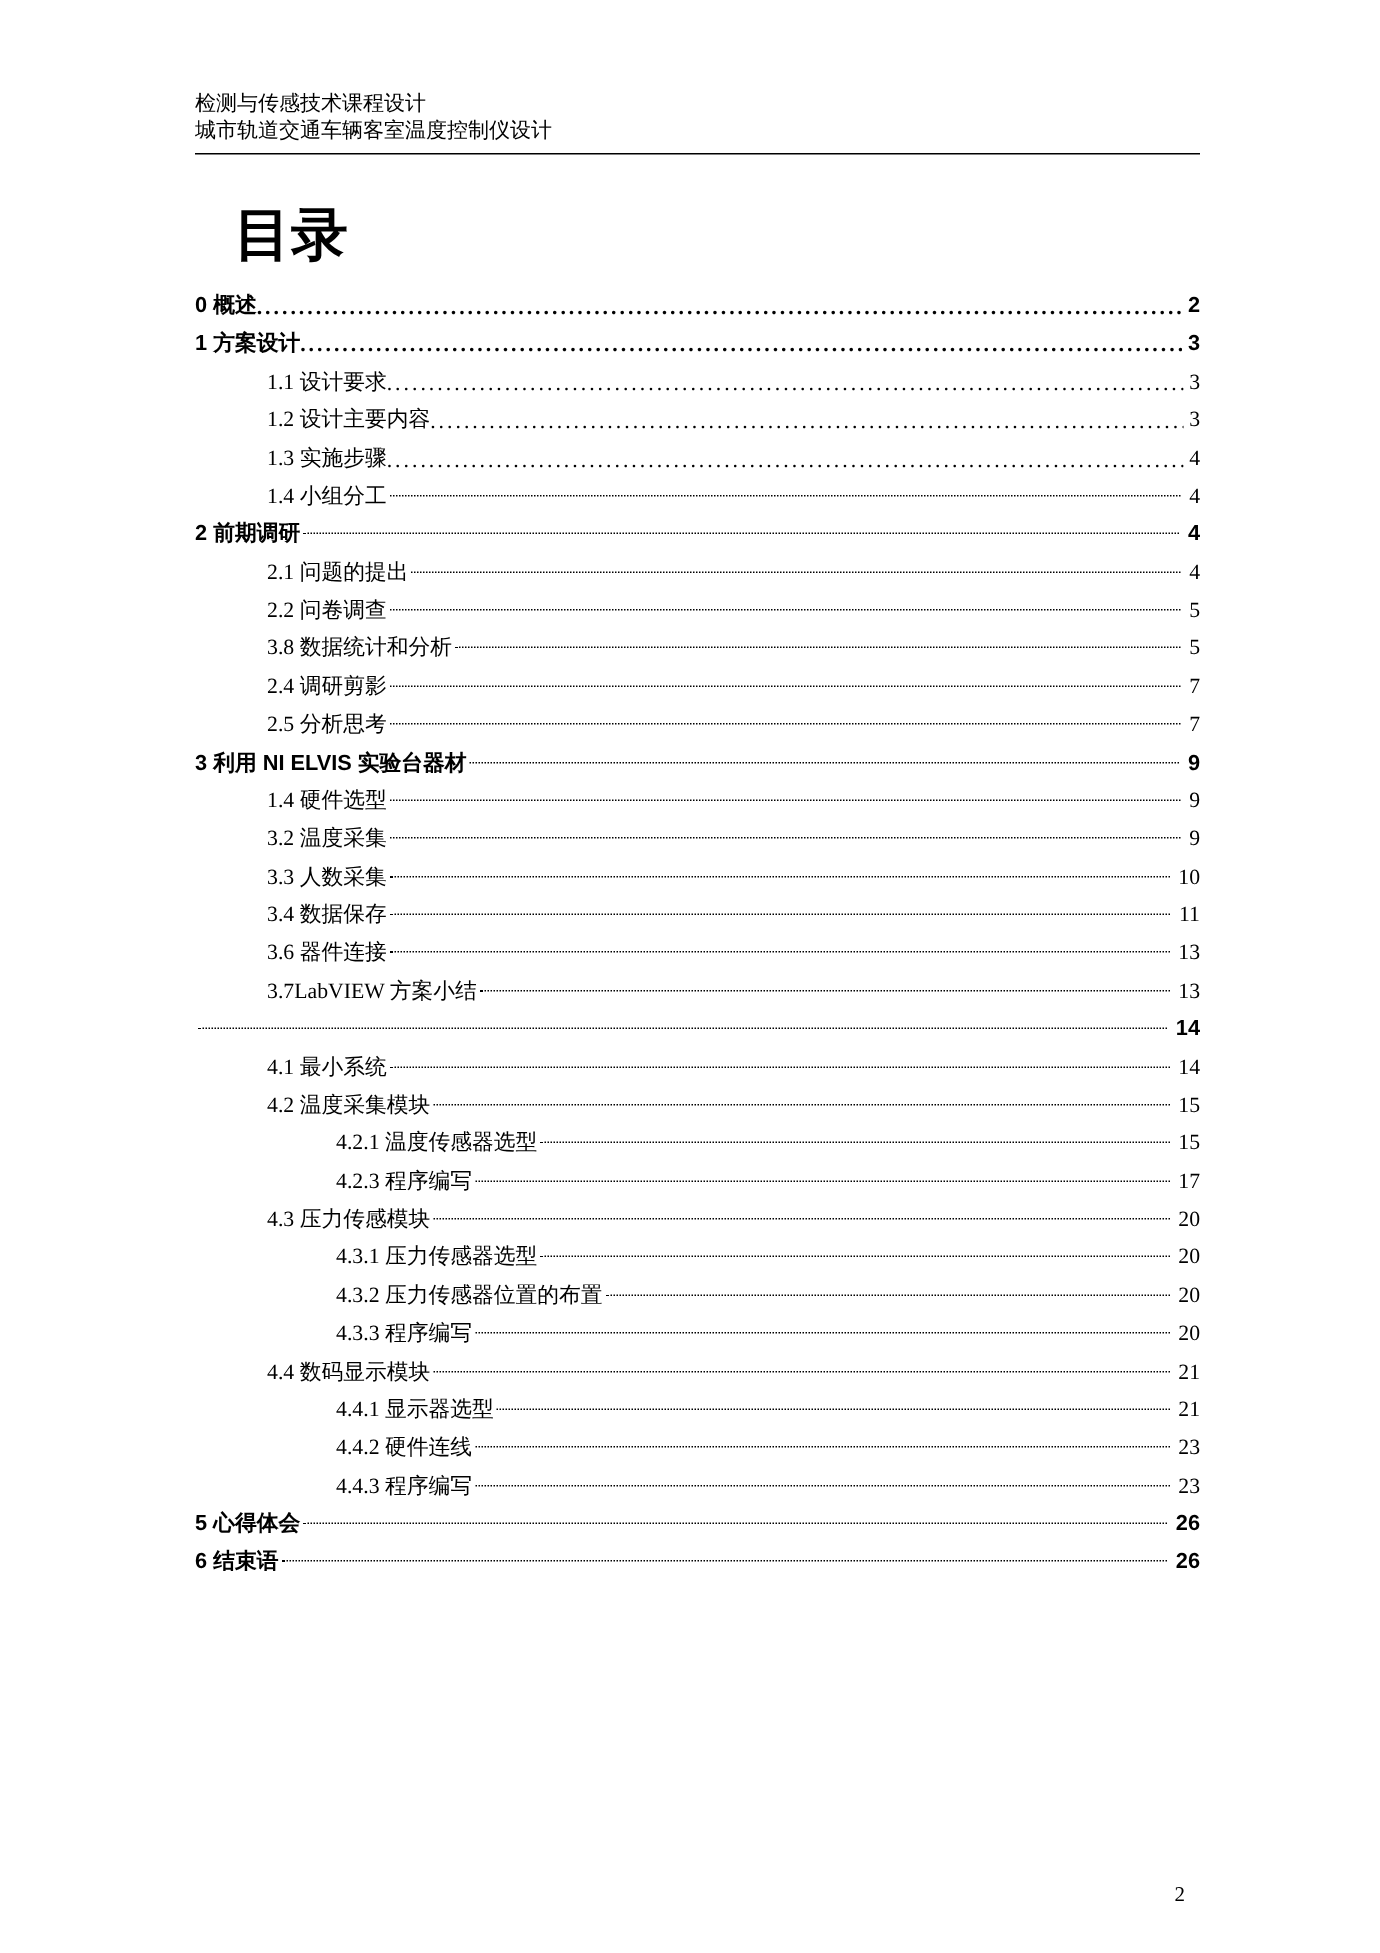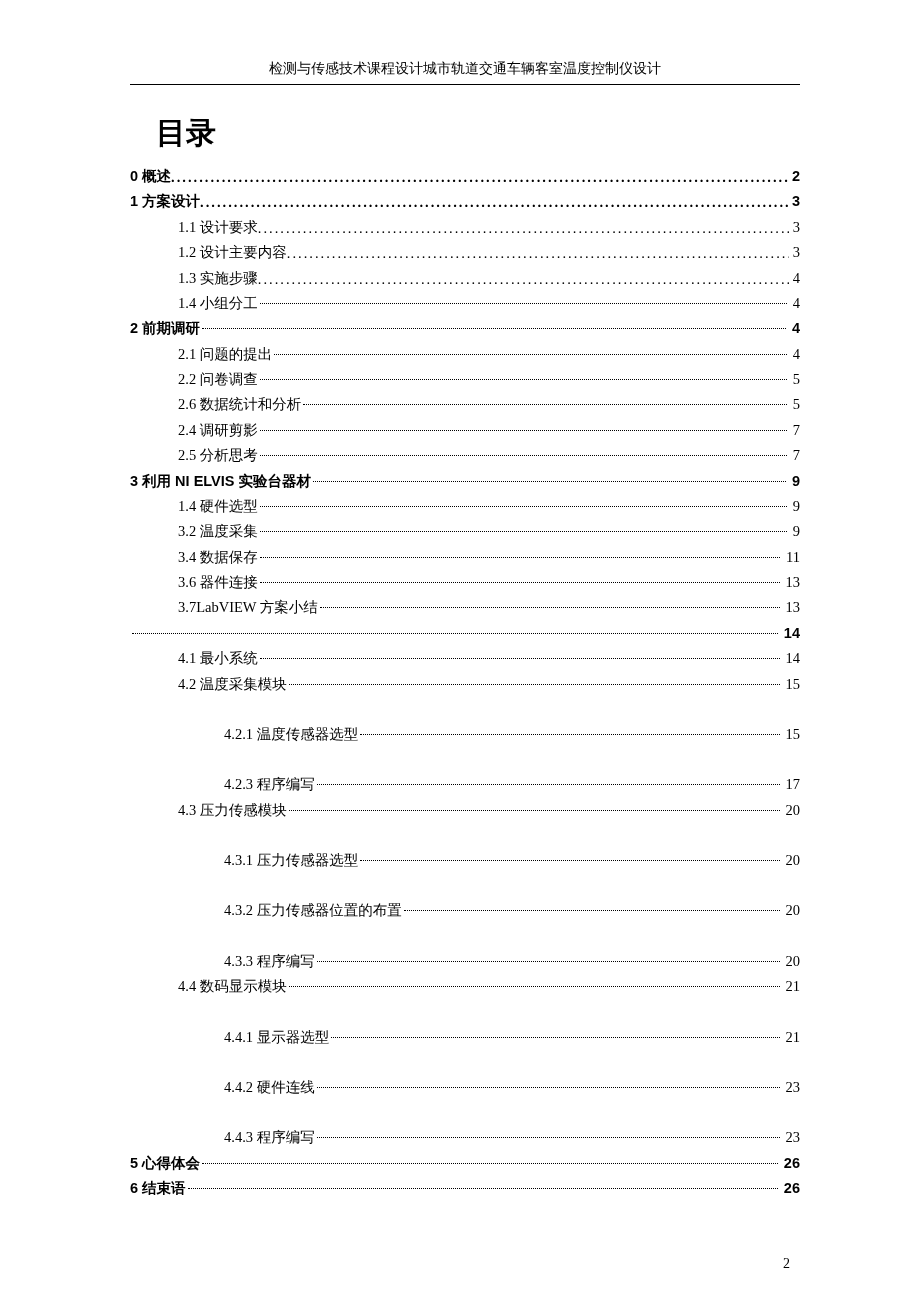--- a/index.html
+++ b/index.html
@@ -10,45 +10,46 @@
   }
   .page {
     width: 920px;
     height: 1302px;
     box-sizing: border-box;
     padding: 60px 120px 40px 130px;
     position: relative;
   }
   .hdr {
     display: flex;
-    justify-content: center;
+    justify-content: flex-end;
     font-size: 14px;
     padding-bottom: 6px;
+    flex-direction: column;
   }
   .hr {
     border-top: 1.5px solid #000;
     margin-bottom: 28px;
   }
   .title {
-    font-size: 30px;
+    font-size: 38px;
     font-weight: bold;
     font-family: "SimHei", "黑体", sans-serif;
     margin: 16px 0 10px 26px;
   }
   .toc { font-size: 14.5px; }
   .row {
     display: flex;
     align-items: baseline;
     white-space: nowrap;
     line-height: 1.75;
     margin: 0;
   }
   .lvl0 { padding-left: 0; font-family: "SimHei","黑体",sans-serif; font-weight: bold; }
   .lvl1 { padding-left: 48px; }
-  .lvl2 { padding-left: 94px; margin-top: 25px; }
+  .lvl2 { padding-left: 94px; }
   .label { flex: 0 0 auto; }
   .leader {
     flex: 1 1 auto;
     overflow: hidden;
     position: relative;
     top: 1px;
   }
   .leader.dotted::after {
     content: "............................................................................................................................................................................................";
     letter-spacing: 2px;
@@ -122,21 +123,21 @@
         <span class="label">2.1 问题的提出</span>
         <span class="leader dashed"></span>
         <span class="pg">4</span>
       </div>
       <div class="row lvl1">
         <span class="label">2.2 问卷调查</span>
         <span class="leader dashed"></span>
         <span class="pg">5</span>
       </div>
       <div class="row lvl1">
-        <span class="label">2.6 数据统计和分析</span>
+        <span class="label">3.8 数据统计和分析</span>
         <span class="leader dashed"></span>
         <span class="pg">5</span>
       </div>
       <div class="row lvl1">
         <span class="label">2.4 调研剪影</span>
         <span class="leader dashed"></span>
         <span class="pg">7</span>
       </div>
       <div class="row lvl1">
         <span class="label">2.5 分析思考</span>
@@ -150,20 +151,25 @@
       </div>
       <div class="row lvl1">
         <span class="label">1.4 硬件选型</span>
         <span class="leader dashed"></span>
         <span class="pg">9</span>
       </div>
       <div class="row lvl1">
         <span class="label">3.2 温度采集</span>
         <span class="leader dashed"></span>
         <span class="pg">9</span>
+      </div>
+      <div class="row lvl1">
+        <span class="label">3.3 人数采集</span>
+        <span class="leader dashed"></span>
+        <span class="pg">10</span>
       </div>
       <div class="row lvl1">
         <span class="label">3.4 数据保存</span>
         <span class="leader dashed"></span>
         <span class="pg">11</span>
       </div>
       <div class="row lvl1">
         <span class="label">3.6 器件连接</span>
         <span class="leader dashed"></span>
         <span class="pg">13</span>

